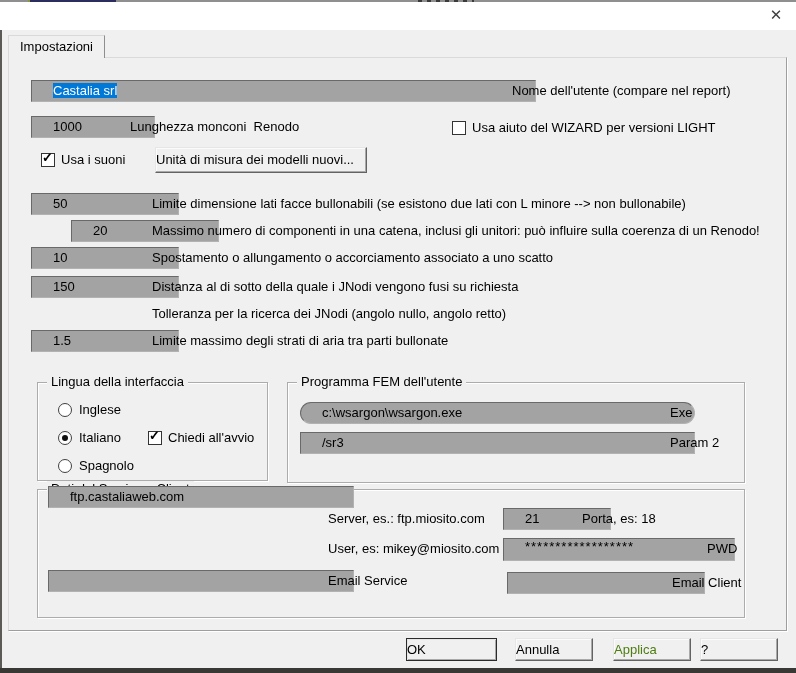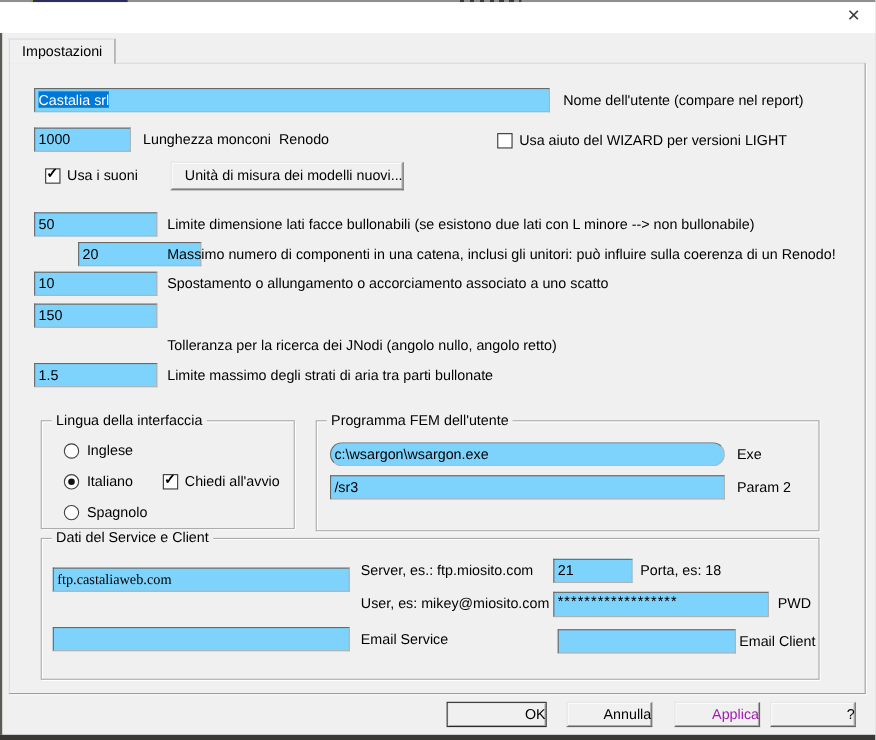--- a/index.html
+++ b/index.html
@@ -19,35 +19,35 @@
   #titlebar{left:0;top:2px;width:796px;height:28px;background:#ffffff;}
   #close-btn{right:8px;top:4px;width:24px;height:22px;text-align:center;line-height:22px;
     font-size:15px;color:#404040;cursor:pointer;}
   
   #tab{left:8px;top:35px;height:22px;padding:0 11px;line-height:22px;background:#f0f0f0;
     border:1px solid #d9d9d9;border-right-color:#8e8e8e;border-bottom:none;z-index:3;}
   #tab-pane{left:8px;top:57px;width:777px;height:572px;background:#f0f0f0;
     border:1px solid #dadada;border-bottom-color:#9e9e9e;border-right-color:#9e9e9e;
     box-shadow:1px 1px 0 #ffffff;z-index:1;}
   
-  .tf{background:#7dd3fc;border:1px solid;border-color:#696969 #b2b2b2 #b2b2b2 #696969;
-    line-height:20px;padding:0 3px;white-space:nowrap;overflow:hidden;z-index:2;}
+  .tf{background:#a3a3a3;border:1px solid;border-color:#696969 #b2b2b2 #b2b2b2 #696969;
+    line-height:20px;padding:0 21px;white-space:nowrap;overflow:hidden;z-index:2;}
   .lbl{line-height:22px;white-space:pre;z-index:2;}
   .sel{background:#0078d7;color:#ffffff;}
   .cb{width:12px;height:12px;background:#ffffff;border:1px solid #333333;z-index:2;}
   .cb.checked::after{content:"✓";position:absolute;left:0px;top:-4px;font-size:13px;
     font-weight:bold;color:#000;}
   .radio{width:12px;height:12px;background:#ffffff;border:1px solid #404040;border-radius:50%;z-index:2;}
   .radio.selected::after{content:"";position:absolute;left:3px;top:3px;width:6px;height:6px;
     border-radius:50%;background:#111;}
   .btn{background:#f0f0f0;border:1px solid;border-color:#e6e6e6 #636363 #636363 #e6e6e6;
     box-shadow:inset -1px -1px 0 #a9a9a9, inset 1px 1px 0 #fbfbfb;
-    text-align:right;line-height:21px;cursor:pointer;z-index:2;}
+    text-align:left;line-height:21px;cursor:pointer;z-index:2;}
   .btn.default{border-color:#2b2b2b;box-shadow:inset 1px 1px 0 #e6e6e6, inset -1px -1px 0 #a9a9a9;}
-  .btn.disabled{color:#a21caf;cursor:default;}
+  .btn.disabled{color:#4d7c0f;cursor:default;}
   .grp{border:1px solid #acacac;box-shadow:1px 1px 0 #ffffff, inset 1px 1px 0 #ffffff;z-index:1;}
   .grp-title{position:absolute;top:-9px;left:9px;background:#f0f0f0;padding:0 4px;line-height:16px;}
 </style>
 </head>
 <body>
 
 <div id="dialog">
 
   <div class="abs" id="top-sliver"></div>
   <div class="abs" id="top-navy"></div>
@@ -78,20 +78,21 @@
   <div class="abs tf" style="left:31px;top:193px;width:104px;height:20px;">50</div>
   <div class="abs lbl" style="left:152px;top:193px;">Limite dimensione lati facce bullonabili (se esistono due lati con L minore --&gt; non bullonabile)</div>
 
   <div class="abs tf" style="left:31px;top:220px;width:104px;height:20px;margin-left:40px;">20</div>
   <div class="abs lbl" style="left:152px;top:220px;">Massimo numero di componenti in una catena, inclusi gli unitori: può influire sulla coerenza di un Renodo!</div>
 
   <div class="abs tf" style="left:31px;top:247px;width:104px;height:20px;">10</div>
   <div class="abs lbl" style="left:152px;top:247px;">Spostamento o allungamento o accorciamento associato a uno scatto</div>
 
   <div class="abs tf" style="left:31px;top:276px;width:104px;height:20px;">150</div>
+  <div class="abs lbl" style="left:152px;top:276px;">Distanza al di sotto della quale i JNodi vengono fusi su richiesta</div>
 
   <div class="abs lbl" style="left:152px;top:303px;text-align:center;">Tolleranza per la ricerca dei JNodi (angolo nullo, angolo retto)</div>
 
   <div class="abs tf" style="left:31px;top:330px;width:104px;height:20px;">1.5</div>
   <div class="abs lbl" style="left:152px;top:330px;">Limite massimo degli strati di aria tra parti bullonate</div>
 
   <div class="abs grp" style="left:37px;top:382px;width:229px;height:97px;">
     <div class="grp-title">Lingua della interfaccia</div>
   </div>
   <div class="abs radio" style="left:58px;top:403px;"></div>
@@ -107,21 +108,21 @@
     <div class="grp-title">Programma FEM dell'utente</div>
   </div>
   <div class="abs tf" style="left:300px;top:402px;width:351px;height:20px;border-radius:11px;">c:\wsargon\wsargon.exe</div>
   <div class="abs lbl" style="left:670px;top:402px;">Exe</div>
   <div class="abs tf" style="left:300px;top:432px;width:351px;height:20px;">/sr3</div>
   <div class="abs lbl" style="left:670px;top:432px;">Param 2</div>
 
   <div class="abs grp" style="left:37px;top:489px;width:706px;height:127px;">
     <div class="grp-title">Dati del Service e Client</div>
   </div>
-  <div class="abs tf" style="left:48px;top:516px;width:262px;height:20px;font-family:Liberation Serif, serif;">ftp.castaliaweb.com</div>
+  <div class="abs tf" style="left:48px;top:486px;width:262px;height:20px;">ftp.castaliaweb.com</div>
   <div class="abs lbl" style="left:328px;top:508px;">Server, es.: ftp.miosito.com</div>
   <div class="abs tf" style="left:503px;top:508px;width:64px;height:20px;">21</div>
   <div class="abs lbl" style="left:582px;top:508px;">Porta, es: 18</div>
 
   <div class="abs lbl" style="left:328px;top:538px;">User, es: mikey@miosito.com</div>
   <div class="abs tf" style="left:503px;top:538px;width:188px;height:21px;line-height:15px;letter-spacing:1px;">******************</div>
   <div class="abs lbl" style="left:707px;top:538px;">PWD</div>
 
   <div class="abs tf" style="left:48px;top:570px;width:262px;height:20px;"></div>
   <div class="abs lbl" style="left:328px;top:570px;">Email Service</div>

